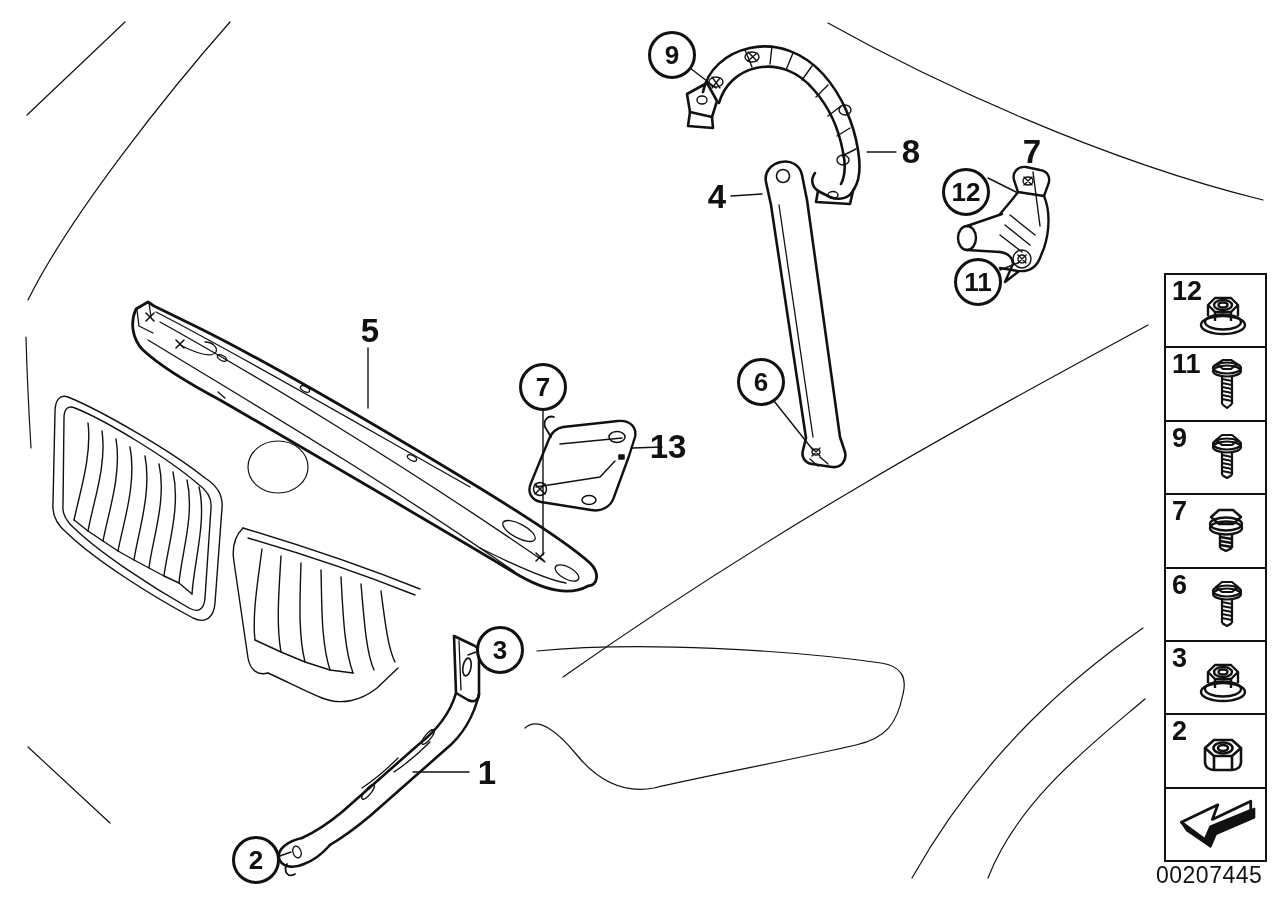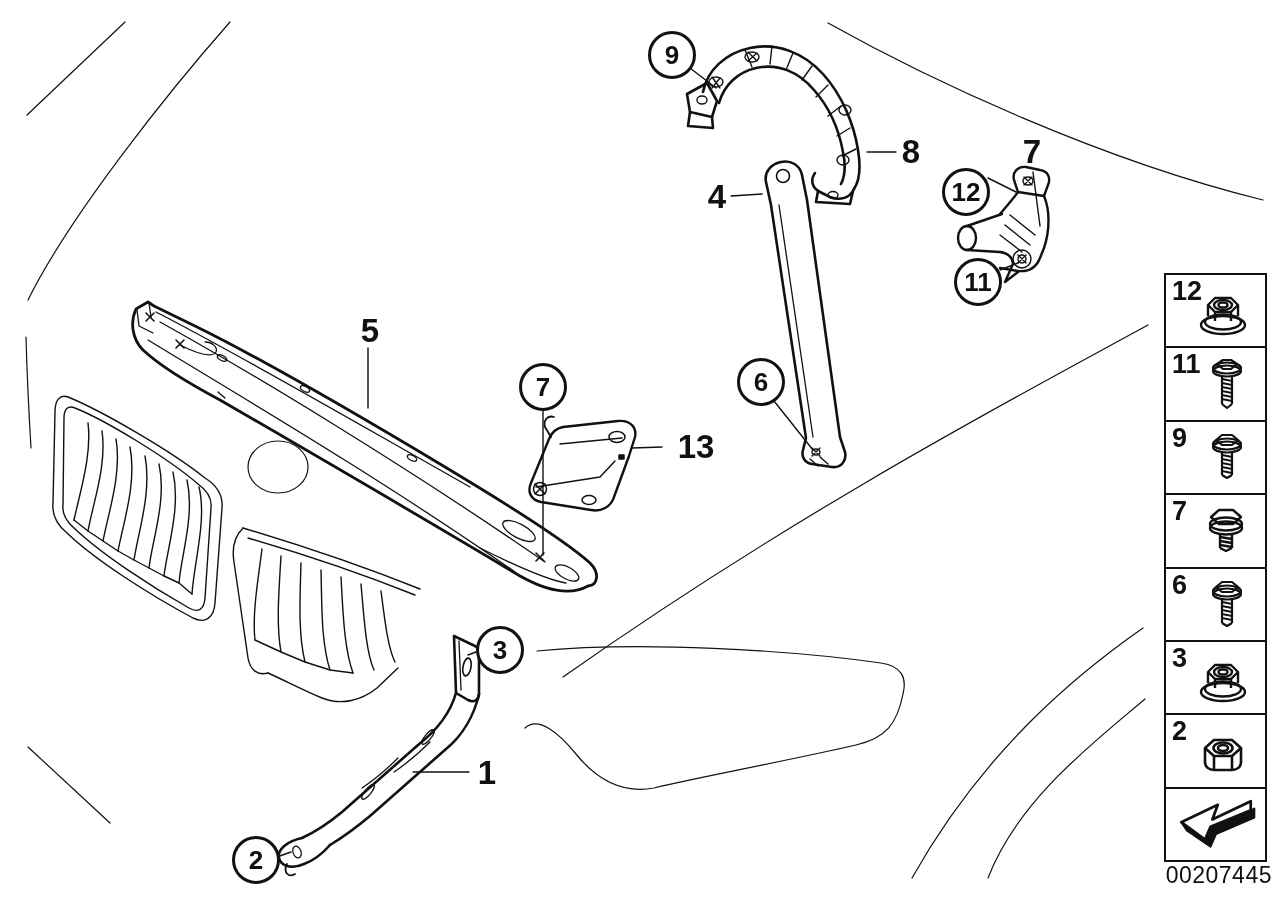--- a/index.html
+++ b/index.html
@@ -18,21 +18,21 @@
 
   
   .legend{position:absolute;left:1164px;top:273px;width:99px;height:585px;
           border:2px solid #111;background:#fff;display:flex;flex-direction:column;}
   .legend-cell{flex:1;border-bottom:2px solid #111;position:relative;
                display:flex;align-items:center;justify-content:center;}
   .legend-cell:last-child{border-bottom:none;}
   .legend-num{position:absolute;top:3px;left:6px;font-weight:bold;font-size:27px;line-height:1;}
   .legend-icon{margin-left:14px;}
   .arrow-cell{justify-content:center;}
-  .code{position:absolute;left:1156px;top:862px;width:116px;text-align:right;
+  .code{position:absolute;left:1156px;top:862px;width:116px;text-align:left;
         font-size:23px;letter-spacing:0.5px;}
 </style>
 </head>
 <body>
 
 <div class="stage">
 
   <svg class="diagram" width="1288" height="910" viewBox="0 0 1288 910">
     <g fill="none" stroke="#111" stroke-linecap="round" stroke-linejoin="round">
 
@@ -217,21 +217,21 @@
       <span>3</span>
     </div>
   <div class="callout" style="left:256px;top:860px">
       <span>2</span>
     </div>
 
   <div class="plabel" style="left:370px;top:330px">5</div>
   <div class="plabel" style="left:717px;top:196px">4</div>
   <div class="plabel" style="left:911px;top:151px">8</div>
   <div class="plabel" style="left:1032px;top:151px">7</div>
-  <div class="plabel" style="left:696px;top:446px">13</div>
+  <div class="plabel" style="left:668px;top:446px">13</div>
   <div class="plabel" style="left:487px;top:772px">1</div>
 
   <div class="legend">
 
     <div class="legend-cell">
       <span class="legend-num">12</span>
       <svg class="legend-icon" width="56" height="58" viewBox="0 0 56 58" fill="none" stroke="#111" stroke-width="2.4" stroke-linejoin="round">
         <ellipse cx="28" cy="43" rx="22" ry="9"></ellipse>
         <ellipse cx="28" cy="40" rx="18" ry="7.5"></ellipse>
         <path d="M13,23 L20,16 L36,16 L43,23 L36,30 L20,30 Z"></path>

